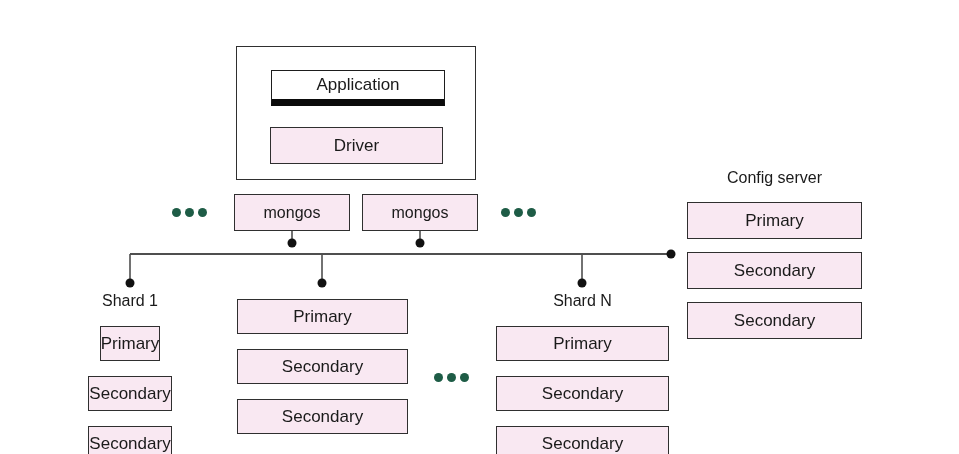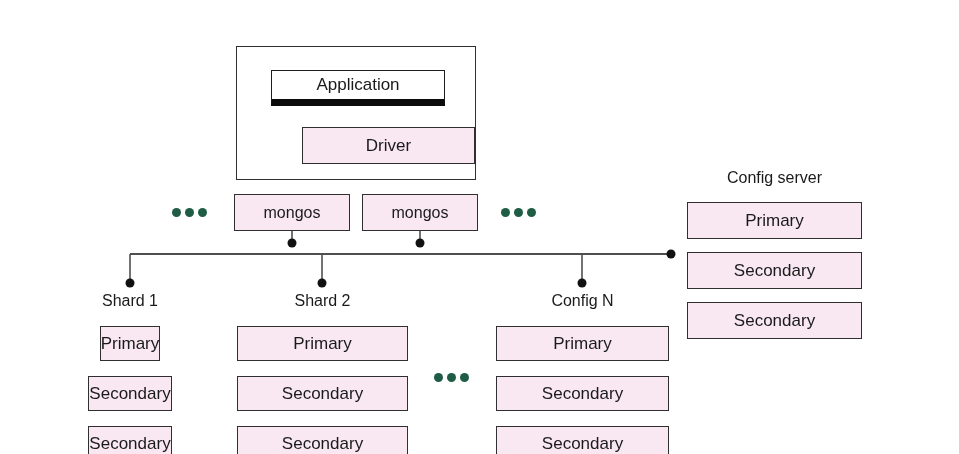--- a/index.html
+++ b/index.html
@@ -39,21 +39,21 @@
     border: 1.5px solid var(--node-border, #2f2f2f);
     background: #ffffff;
   }
   .application-node {
     left: 271px; top: 70px;
     width: 174px; height: 36px;
     background: #ffffff;
     border: 1.5px solid #1d1d1d;
     border-bottom: 7px solid #0b0b0b;
   }
-  .driver-node { left: 270px; top: 127px; width: 173px; height: 37px; margin-left: 32px; }
+  .driver-node { left: 270px; top: 127px; width: 173px; height: 37px; }
   .mongos-node-1 { left: 234px; top: 194px; width: 116px; height: 37px; font-size: 16px; }
   .mongos-node-2 { left: 362px; top: 194px; width: 116px; height: 37px; font-size: 16px; }
 
   .ellipsis {
     position: absolute;
     display: flex;
     gap: 4px;
   }
   .ellipsis .dot {
     width: 9px; height: 9px;
@@ -152,32 +152,31 @@
   </div>
 
   <div class="group shard-group shard-group-1">
     <div class="group-title">Shard 1</div>
     <div class="member">Primary</div>
     <div class="member">Secondary</div>
     <div class="member">Secondary</div>
   </div>
 
   <div class="group shard-group shard-group-2">
-    <div class="group-title">Shard 2</div>
     <div class="member">Primary</div>
     <div class="member">Secondary</div>
     <div class="member">Secondary</div>
   </div>
 
   <div class="ellipsis ellipsis-shards">
     <span class="dot"></span>
     <span class="dot"></span>
     <span class="dot"></span>
   </div>
 
   <div class="group shard-group shard-group-n">
-    <div class="group-title">Config N</div>
+    <div class="group-title">Shard N</div>
     <div class="member">Primary</div>
     <div class="member">Secondary</div>
     <div class="member">Secondary</div>
   </div>
 
 </div>
 
 </body></html>

